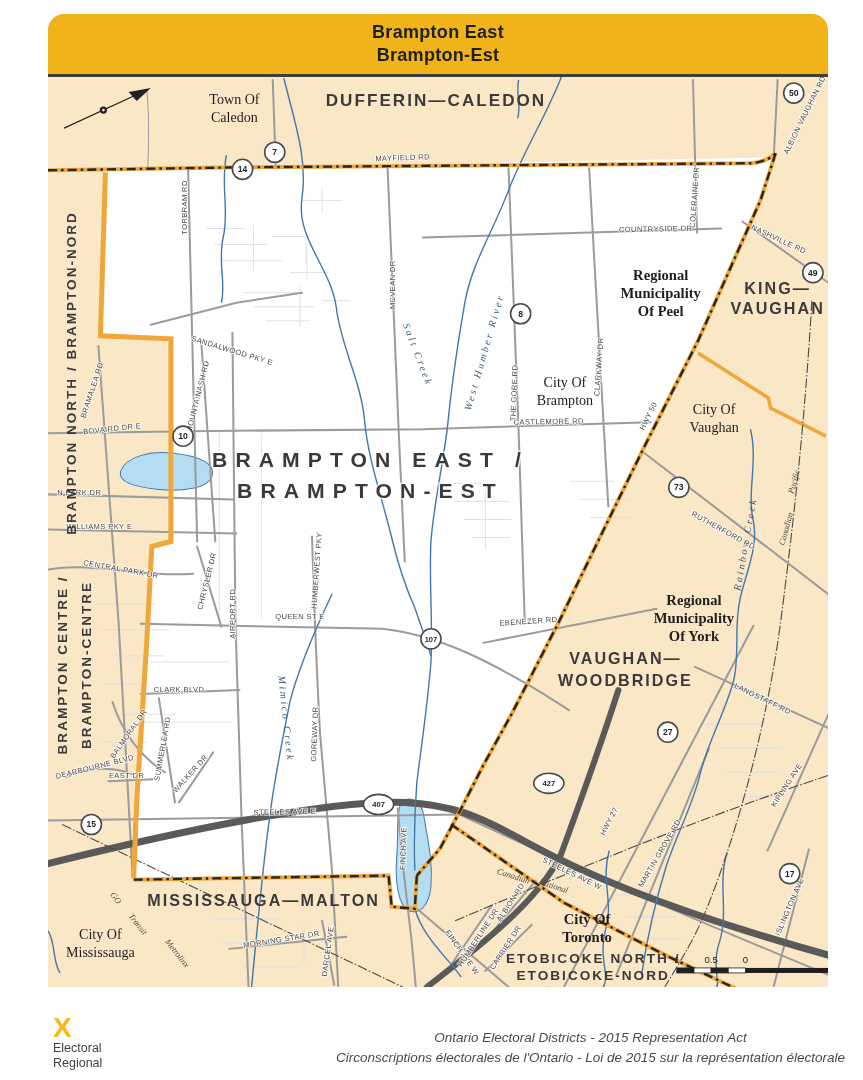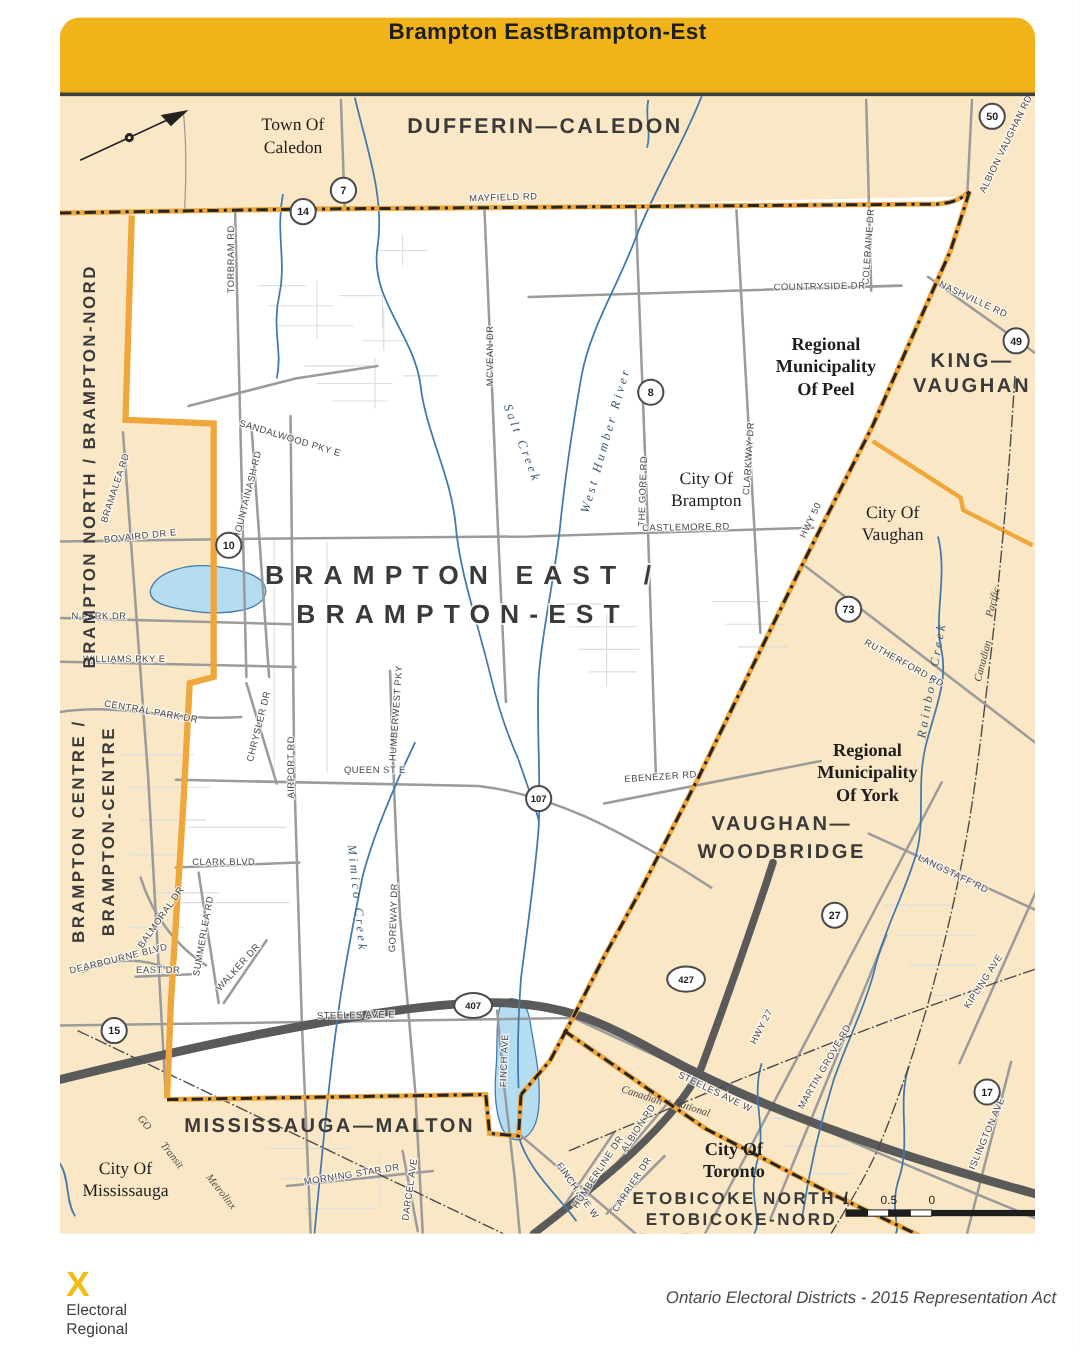--- a/index.html
+++ b/index.html
@@ -3,21 +3,21 @@
 <meta charset="utf-8">
 <style>
   html,body{margin:0;padding:0}
   body{width:863px;height:1080px;background:#ffffff;position:relative;
        font-family:"Liberation Sans",sans-serif;overflow:hidden}
 
   .map-frame{position:absolute;left:48px;top:14px;width:780px;height:973px;
 романа    border:3px solid #3E3E3E;border-radius:16px 16px 2px 2px;box-sizing:border-box;
     overflow:hidden;background:#FAE7C6}
   .banner{height:60px;background:#F0B41A;border-bottom:3px solid #3E3E3E;
-    display:flex;align-items:flex-start;justify-content:center}
+    display:flex;flex-direction:column;align-items:center;justify-content:center}
   .banner div{font-weight:bold;font-size:18px;color:#1f1f1f;line-height:1.3;letter-spacing:.3px}
   .map-body{position:relative;height:calc(100% - 63px)}
   .map-body svg{display:block;width:100%;height:100%}
 
   
   text{font-family:"Liberation Sans",sans-serif}
   .road{font-size:7.5px;fill:#4A4A4A;letter-spacing:.4px;text-anchor:middle;
         paint-order:stroke;stroke:rgba(255,255,255,.7);stroke-width:2px}
   .water{font-family:"Liberation Serif",serif;font-style:italic;font-size:10px;
          fill:#3C5A78;letter-spacing:2.5px;text-anchor:middle}
@@ -341,14 +341,15 @@
 <div class="footer">
   <div class="logo">
     <div class="x">X</div>
     <div class="org">
       <div>Electoral</div>
       <div>Regional</div>
     </div>
   </div>
   <div class="credits">
     <div>Ontario Electoral Districts - 2015 Representation Act</div>
+    <div>Circonscriptions électorales de l'Ontario - Loi de 2015 sur la représentation électorale</div>
   </div>
 </div>
 
 </body></html>

